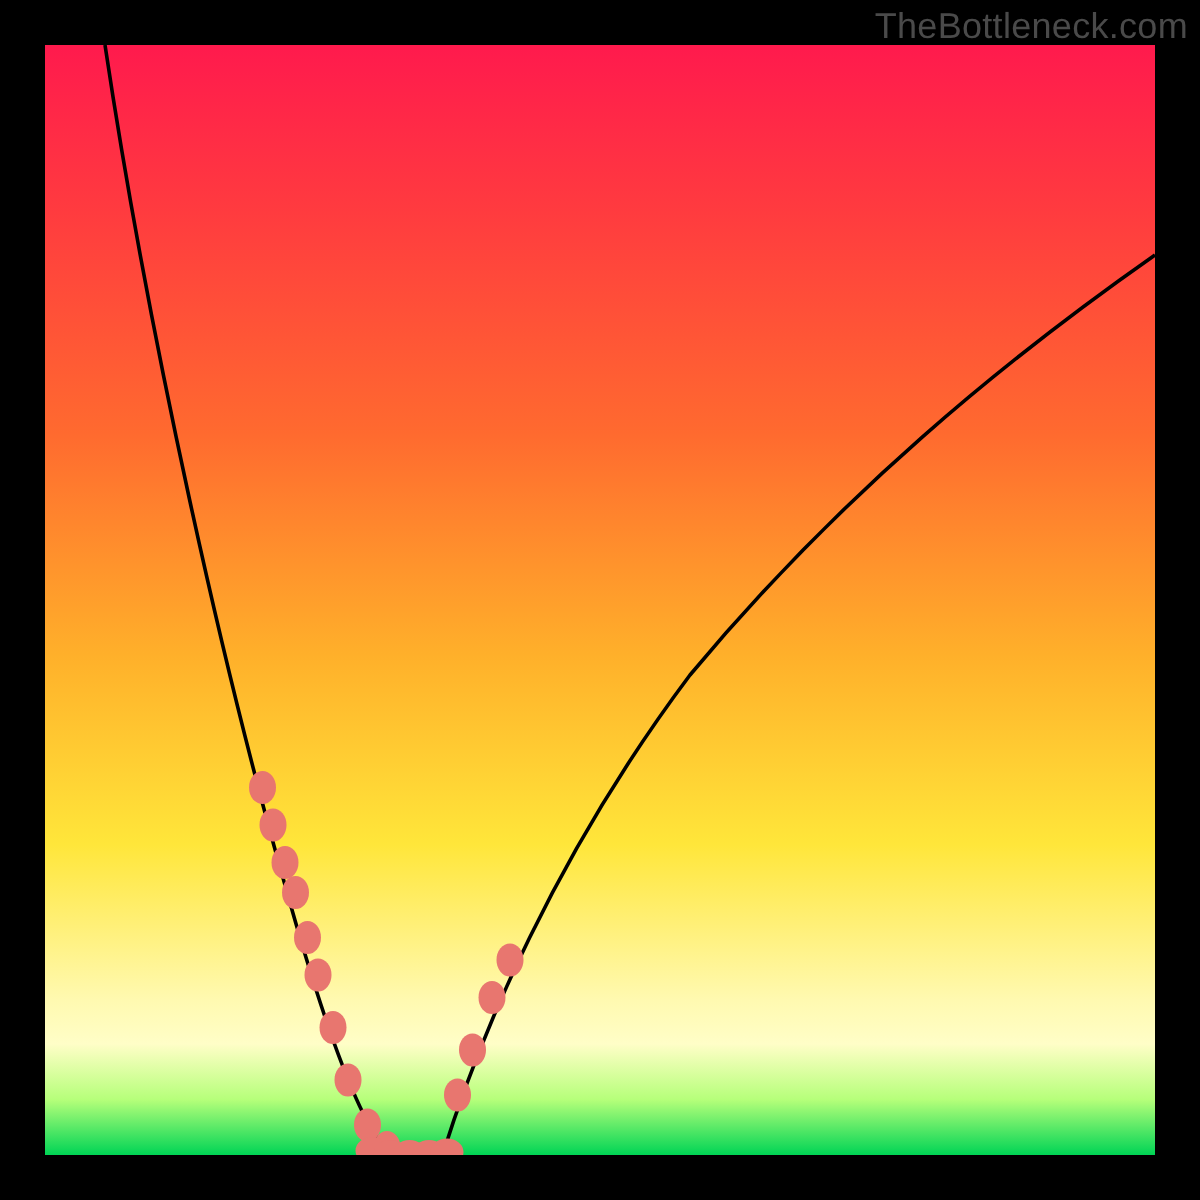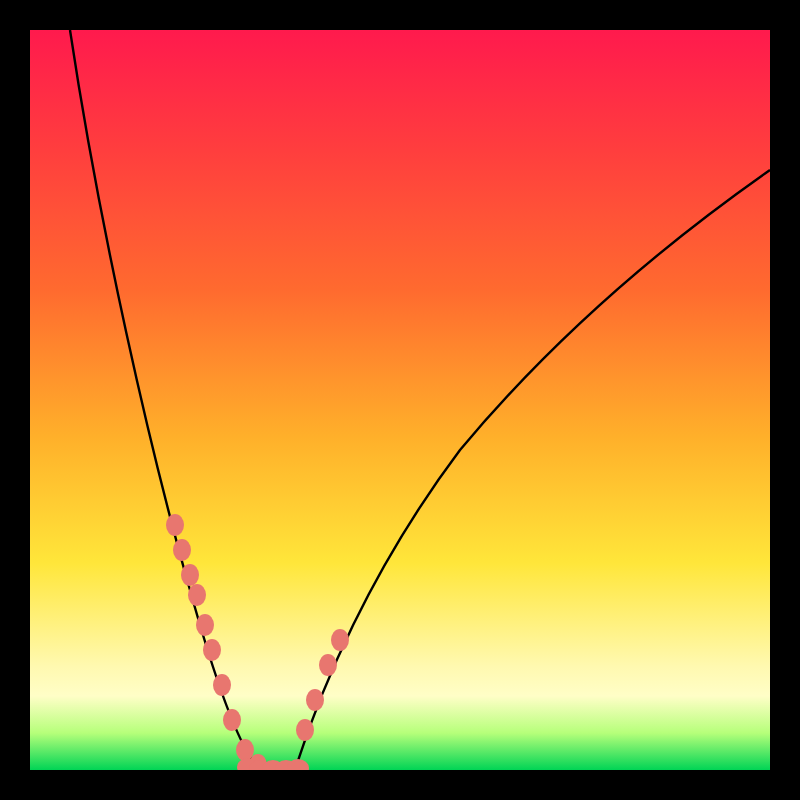--- a/index.html
+++ b/index.html
@@ -52,20 +52,21 @@
     left: 0;
     top: 0;
     width: 740px;
     height: 740px;
   }
 </style>
 </head>
 <body>
 
 <div class="frame">
+  <div class="watermark">TheBottleneck.com</div>
 
   <div class="plot">
     <svg class="curves" viewBox="0 0 740 740" preserveAspectRatio="none">
       <path fill="none" stroke="#000" stroke-width="2.4" d="M 40 0
                C 70 200, 120 420, 160 560
                C 185 650, 210 720, 230 740"></path>
       <path fill="none" stroke="#000" stroke-width="2.4" d="M 265 740
                C 290 660, 340 540, 430 420
                C 530 300, 640 210, 740 140"></path>
 

